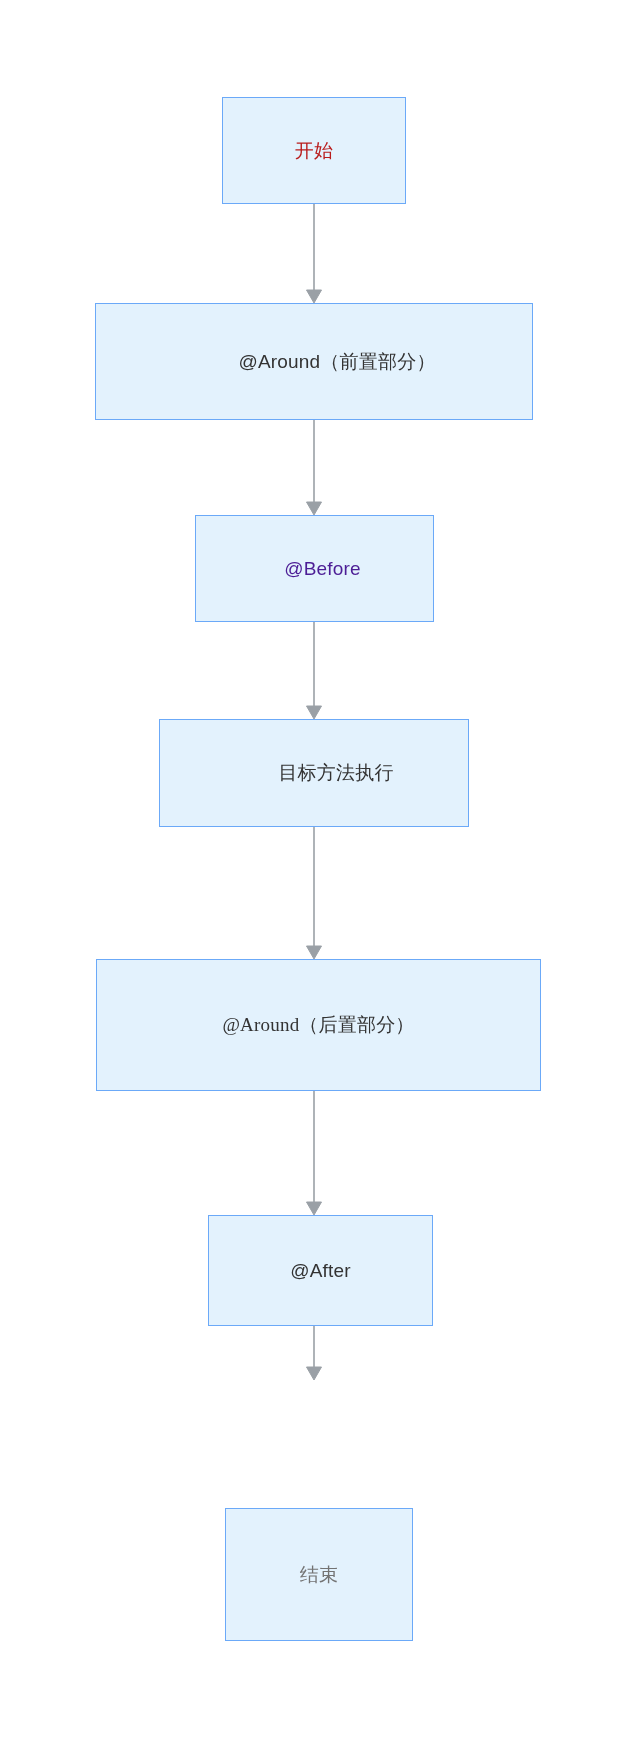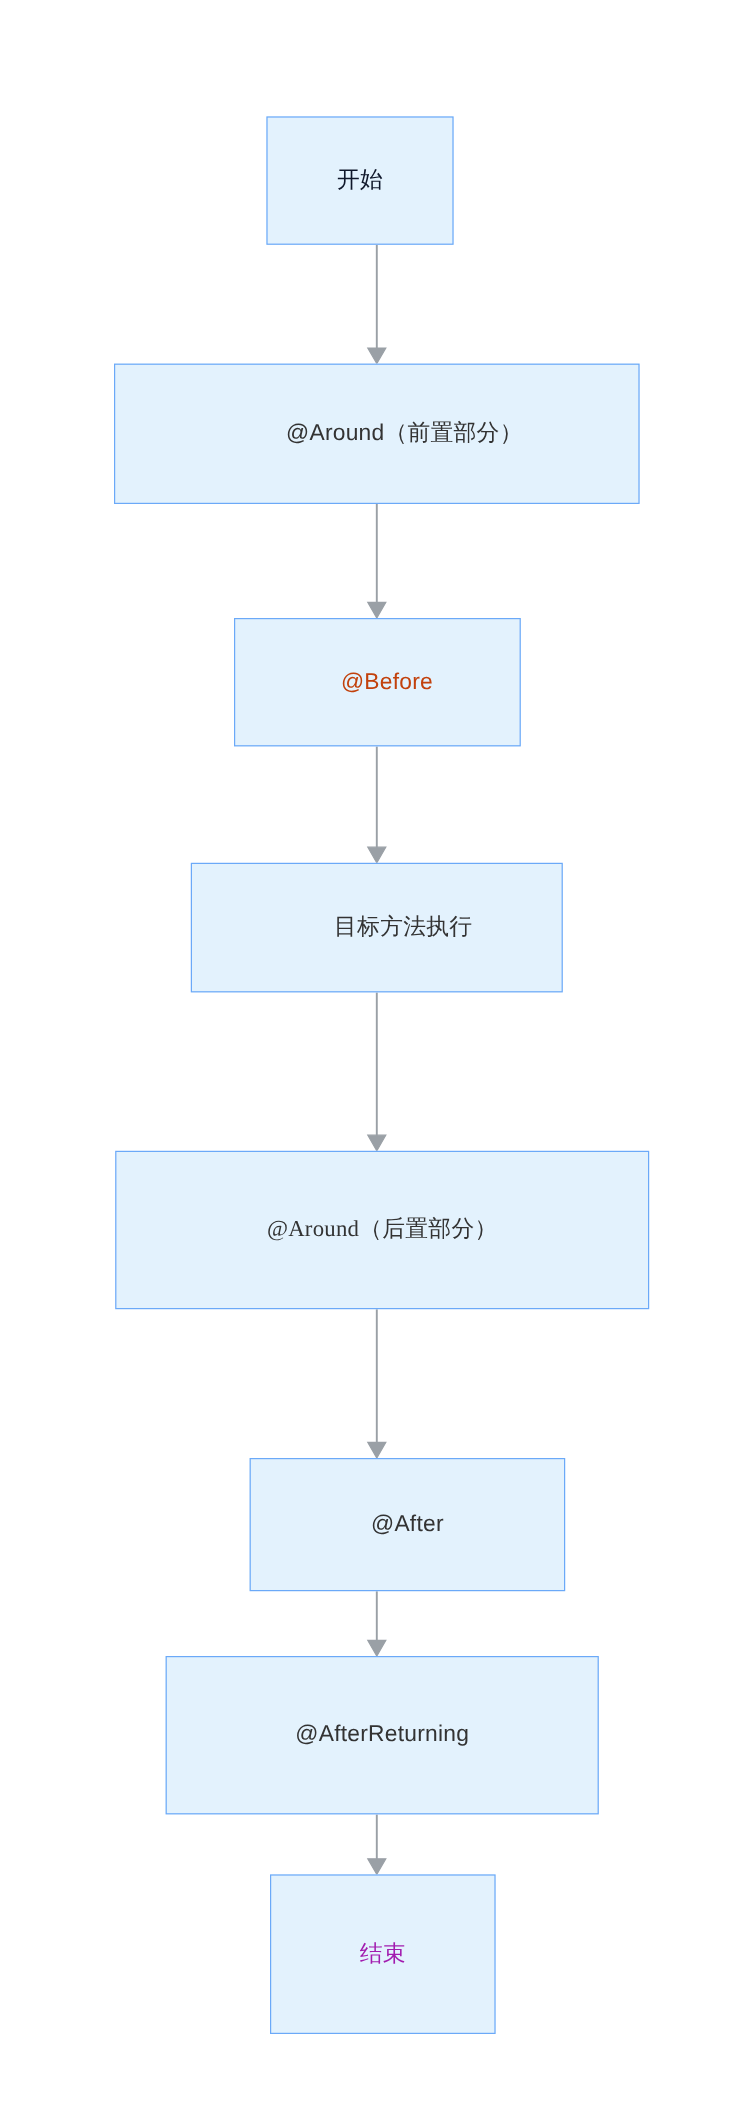--- a/index.html
+++ b/index.html
@@ -75,45 +75,42 @@
       <g>
         <line x1="314" y1="1326" x2="314" y2="1368" stroke="#9aa0a6" stroke-width="1.6"></line>
         <polygon points="306.5,1367 321.5,1367 314,1380" fill="#9aa0a6" stroke="#9aa0a6" stroke-width="1" stroke-linejoin="miter"></polygon>
       </g>
       <g>
         <line x1="314" y1="1512" x2="314" y2="1550" stroke="#9aa0a6" stroke-width="1.6"></line>
         <polygon points="306.5,1549 321.5,1549 314,1562" fill="#9aa0a6" stroke="#9aa0a6" stroke-width="1" stroke-linejoin="miter"></polygon>
       </g>
     </svg>
 
-  <div class="node" id="node-start" style="left: 222px; top: 97px; width: 156px; height: 107px; background: rgb(227, 242, 253); border-color: rgb(107, 169, 248); color: #0f172a;">
+  <div class="node" id="node-start" style="left: 222px; top: 97px; width: 184px; height: 107px; background: rgb(227, 242, 253); border-color: rgb(107, 169, 248); color: #b91c1c;">
     <span class="node-label">开始</span>
   </div>
 
   <div class="node" id="node-around-before" style="left: 95px; top: 303px; width: 438px; height: 117px; background: rgb(227, 242, 253); border-color: rgb(107, 169, 248); color: rgb(51, 51, 51); padding-left: 46px;">
     <span class="node-label">@Around（前置部分）</span>
   </div>
 
-  <div class="node" id="node-before" style="left: 195px; top: 515px; width: 239px; height: 107px; background: rgb(227, 242, 253); border-color: rgb(107, 169, 248); color: #c2410c; padding-left: 16px;">
+  <div class="node" id="node-before" style="left: 195px; top: 515px; width: 239px; height: 107px; background: rgb(227, 242, 253); border-color: rgb(107, 169, 248); color: #4c1d95; padding-left: 16px;">
     <span class="node-label">@Before</span>
   </div>
 
   <div class="node" id="node-target-method" style="left: 159px; top: 719px; width: 310px; height: 108px; background: rgb(227, 242, 253); border-color: rgb(107, 169, 248); color: rgb(51, 51, 51); padding-left: 44px;">
     <span class="node-label">目标方法执行</span>
   </div>
 
   <div class="node" id="node-around-after" style="left: 96px; top: 959px; width: 445px; height: 132px; background: rgb(227, 242, 253); border-color: rgb(107, 169, 248); color: rgb(51, 51, 51); font-family: Liberation Serif, serif;">
     <span class="node-label">@Around（后置部分）</span>
   </div>
 
-  <div class="node" id="node-after" style="left: 208px; top: 1215px; width: 263px; height: 111px; background: rgb(227, 242, 253); border-color: rgb(107, 169, 248); color: rgb(51, 51, 51);">
+  <div class="node" id="node-after" style="left: 208px; top: 1215px; width: 225px; height: 111px; background: rgb(227, 242, 253); border-color: rgb(107, 169, 248); color: rgb(51, 51, 51);">
     <span class="node-label">@After</span>
   </div>
 
-  <div class="node" id="node-after-returning" style="left: 138px; top: 1380px; width: 361px; height: 132px; background: rgb(227, 242, 253); border-color: rgb(107, 169, 248); color: rgb(51, 51, 51);">
-    <span class="node-label">@AfterReturning</span>
-  </div>
 
-  <div class="node" id="node-end" style="left: 225px; top: 1562px; width: 188px; height: 133px; background: rgb(227, 242, 253); border-color: rgb(107, 169, 248); color: #a21caf;">
+  <div class="node" id="node-end" style="left: 225px; top: 1508px; width: 188px; height: 133px; background: rgb(227, 242, 253); border-color: rgb(107, 169, 248); color: #737373;">
     <span class="node-label">结束</span>
   </div>
 
 </div>
 
 </body></html>

